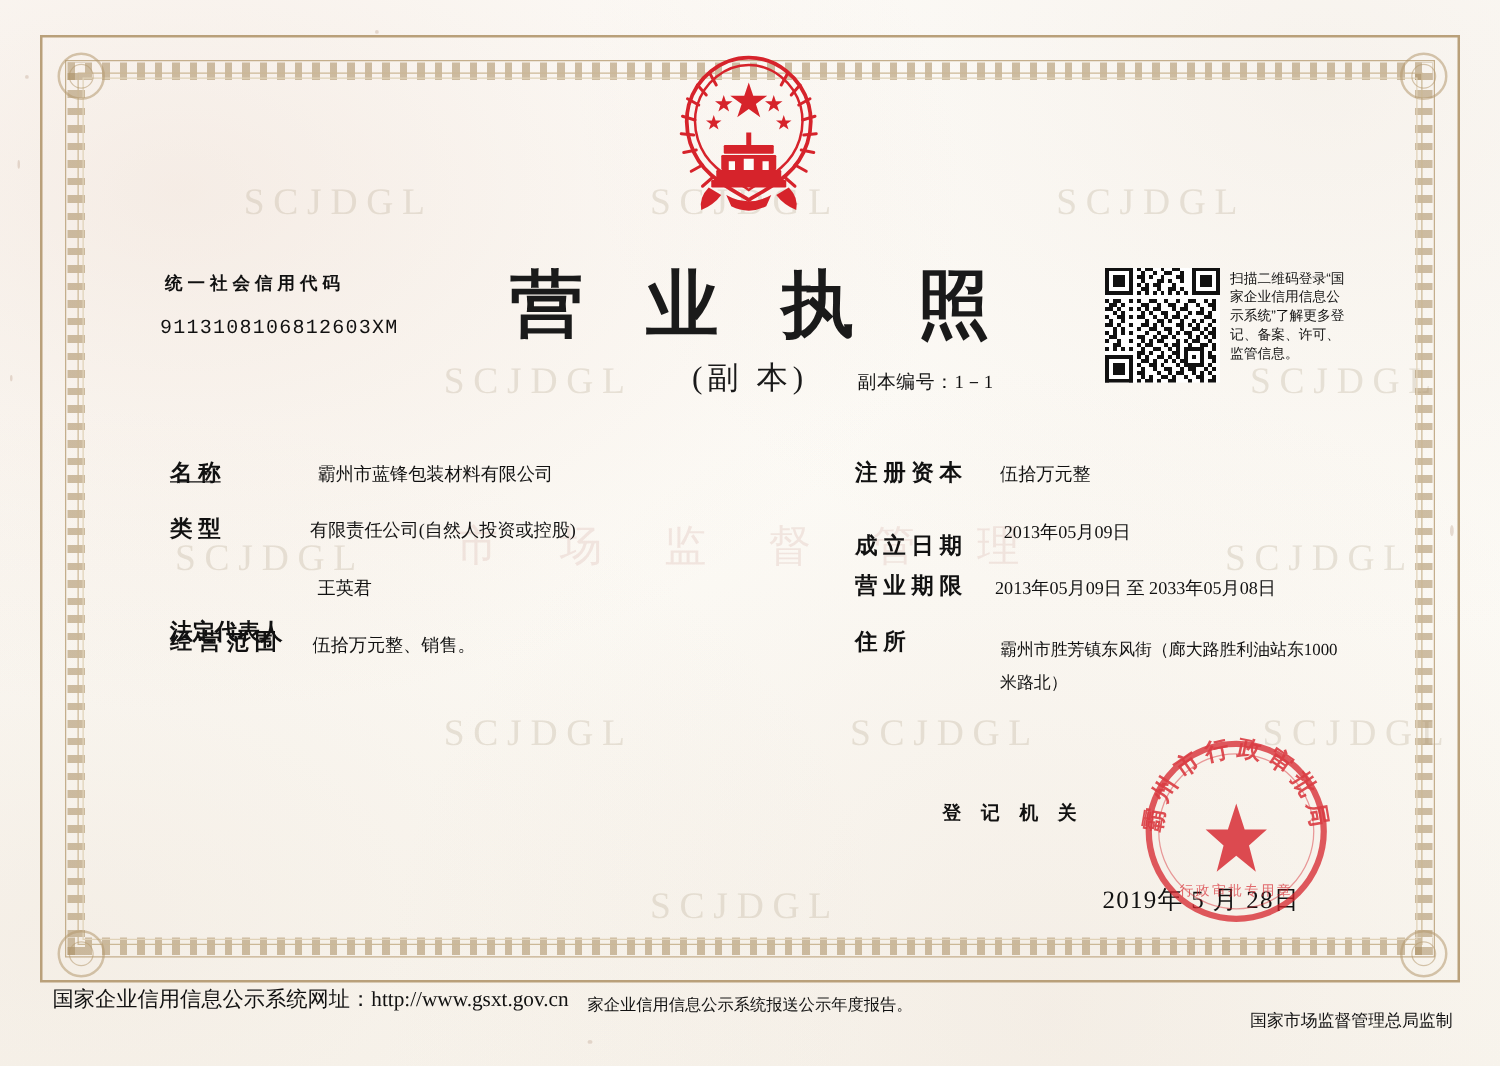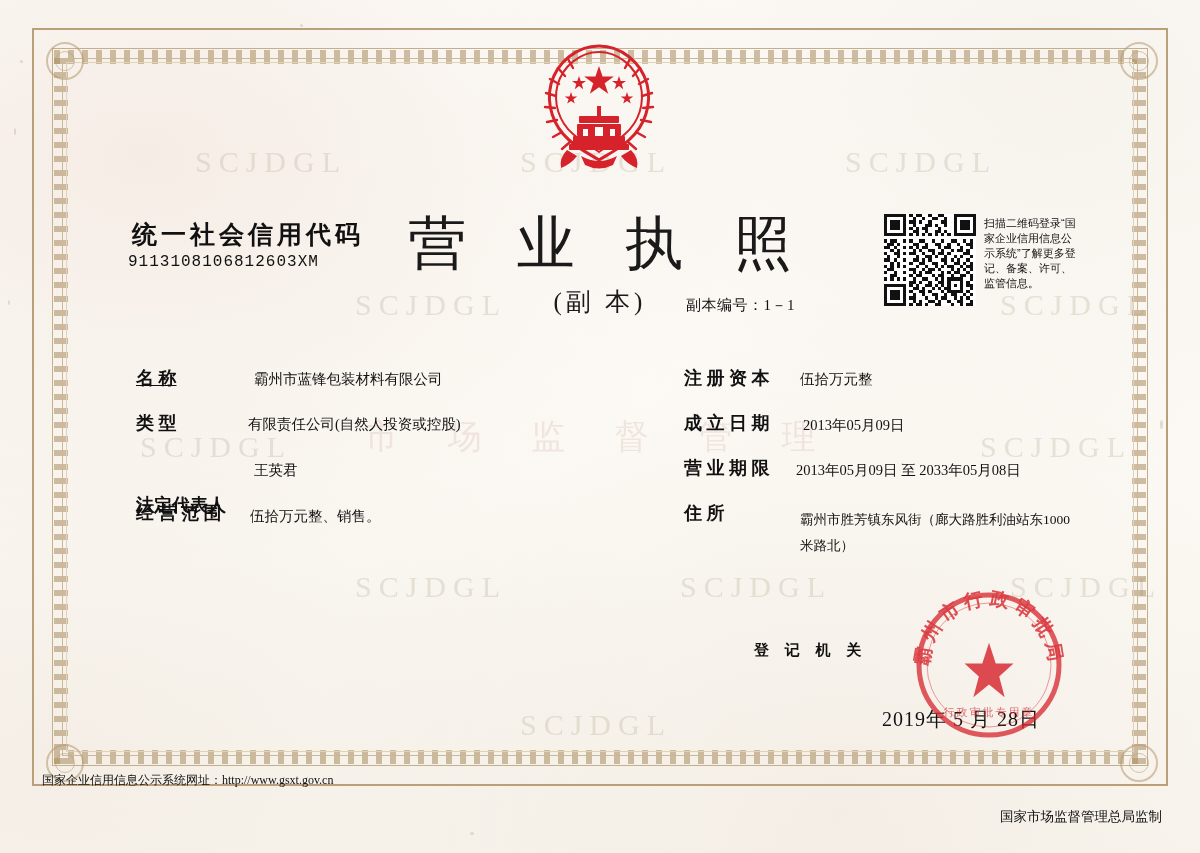--- a/index.html
+++ b/index.html
@@ -135,21 +135,21 @@
   }
 
   
   .title {
     position: absolute;
     left: 0;
     right: 0;
     top: 205px;
     text-align: center;
     font-family: "Liberation Serif", serif;
-    font-weight: normal;
+    font-weight: bold;
     font-size: 58px;
     letter-spacing: 18px;
     color: #1a1a1a;
     text-indent: 18px;
   }
   .subtitle {
     position: absolute;
     left: 0;
     right: 0;
     top: 285px;
@@ -167,21 +167,21 @@
     color: #111;
     font-family: "Liberation Serif", serif;
     letter-spacing: 0.5px;
   }
 
   
   .credit-label {
     position: absolute;
     left: 132px;
     top: 218px;
-    font-size: 25px;
+    font-size: 14px;
     font-weight: bold;
     letter-spacing: 4px;
     color: #111;
     font-family: "Liberation Serif", serif;
   }
   .credit-value {
     position: absolute;
     left: 128px;
     top: 253px;
     font-size: 16px;
@@ -235,21 +235,21 @@
 
   .lbl-rep       { position:absolute; left:136px; top:456px;margin-top:37px; }
   .val-rep       { position:absolute; left:254px; top:461px; }
 
   .lbl-scope     { position:absolute; left:136px; top:501px; }
   .val-scope     { position:absolute; left:250px; top:507px; }
 
   .lbl-cap       { position:absolute; left:684px; top:366px; }
   .val-cap       { position:absolute; left:800px; top:370px; }
 
-  .lbl-date      { position:absolute; left:684px; top:411px; }
+  .lbl-date      { position:absolute; left:684px; top:424px; }
   .val-date      { position:absolute; left:803px; top:416px; }
 
   .lbl-term      { position:absolute; left:684px; top:456px; }
   .val-term      { position:absolute; left:796px; top:461px; }
 
   .lbl-addr      { position:absolute; left:684px; top:501px; }
   .val-addr      { position:absolute; left:800px; top:507px; width:270px; white-space:normal; line-height:26px; }
 
   
   .registry {
@@ -279,22 +279,22 @@
     top: 584px;
     width: 162px;
     height: 162px;
     opacity: 0.88;
   }
 
   
   .footer-left {
     position: absolute;
     left: 42px;
-    top: 772px;
-    font-size: 12px;
+    top: 788px;
+    font-size: 17px;
     color: #111;
     font-family: "Liberation Serif", serif;
   }
   .footer-center {
     position: absolute;
     left: 0; right: 0;
     top: 794px;
     text-align: center;
     font-size: 13px;
     line-height: 19px;
@@ -678,14 +678,15 @@
     <text font-family="Liberation Serif, serif" font-size="19" font-weight="bold" fill="#d6232b" letter-spacing="5" opacity="0.9">
       <textPath href="#sealArc" startOffset="50%" text-anchor="middle">霸州市行政审批局</textPath>
     </text>
     <polygon points="81,56 89.2,81.4 110.9,81.4 93.4,97.1 100.1,122.5 81,106.9 61.9,122.5 68.6,97.1 51.1,81.4 72.8,81.4" fill="#d6232b" opacity="0.92" transform="translate(0,-6) scale(0.82) translate(17.8,23)"></polygon>
     <text x="81" y="132" text-anchor="middle" font-family="Liberation Serif, serif" font-size="11" fill="#d6232b" letter-spacing="2" opacity="0.75">行政审批专用章</text>
   </svg>
 </div>
 
 <div class="footer-left">国家企业信用信息公示系统网址：http://www.gsxt.gov.cn</div>
 <div class="footer-center">
+  <div>家企业信用信息公示系统报送公示年度报告。</div>
 </div>
 <div class="footer-right">国家市场监督管理总局监制</div>
 
 </body></html>

